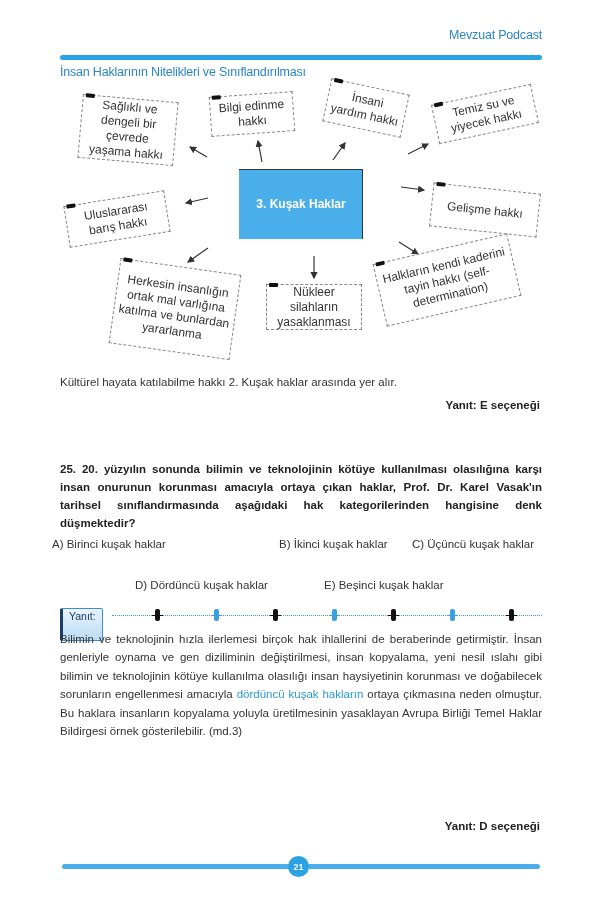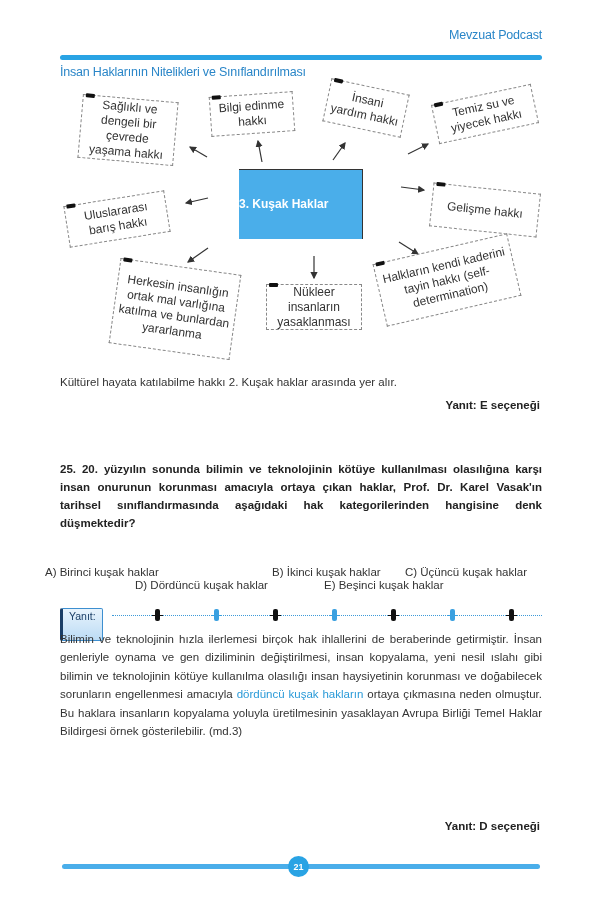--- a/index.html
+++ b/index.html
@@ -5,34 +5,34 @@
   html, body { margin: 0; padding: 0; background: #ffffff; }
   body { width: 600px; height: 900px; position: relative; overflow: hidden;
          font-family: "Liberation Sans", "DejaVu Sans", sans-serif; color: #222; }
   .header { position: absolute; left: 60px; top: 28px; width: 482px; height: 20px; }
   .header .title { position: absolute; left: 0; top: 0; font-size: 12.5px; color: #2a86c8; letter-spacing: -0.2px; margin-top: 37px; }
   .header .brand { position: absolute; right: 0; top: 0; font-size: 12.5px; color: #2a86c8; letter-spacing: -0.2px; }
   .header-bar { position: absolute; left: 60px; top: 55px; width: 482px; height: 5px; background: #29a3e4; border-radius: 3px; }
 
   .diagram { position: absolute; left: 0; top: 70px; width: 600px; height: 300px; }
   .center-box { position: absolute; left: 239px; top: 99px; width: 124px; height: 70px; background: #4aaeea;
-                color: #fff; font-weight: bold; font-size: 12px; display: flex; align-items: center; 
+                color: #fff; font-weight: bold; font-size: 12px; display: flex; align-items: center; justify-content: center;
                 box-shadow: -1px 1px 0 #333 inset; }
   .node { position: absolute; background: #fff; border: 1px dashed #888; color: #333; font-size: 12px;
           text-align: center; line-height: 15px; display: flex; align-items: center; justify-content: center;
           padding: 2px 4px; box-sizing: border-box; }
   .node::before { content: ""; position: absolute; left: 2px; top: -2px; width: 9px; height: 4px; background: #111; border-radius: 1px; }
   svg.arrows { position: absolute; left: 0; top: 0; width: 600px; height: 300px; }
 
   .note { position: absolute; left: 60px; top: 376px; font-size: 11.5px; color: #333; }
   .answer { position: absolute; right: 60px; font-size: 11.5px; font-weight: bold; color: #222; }
 
   .question { position: absolute; left: 60px; top: 444px; width: 482px; font-size: 11.5px; font-weight: bold;
               line-height: 18px; text-align: justify; color: #222; margin-top: 16px; }
-  .options-row1 { position: absolute; left: 45px; top: 538px; width: 482px; height: 16px; font-size: 11.5px; color: #333; margin-top: 28px; }
+  .options-row1 { position: absolute; left: 52px; top: 538px; width: 482px; height: 16px; font-size: 11.5px; color: #333; }
   .options-row1 span { position: absolute; top: 0; }
   .options-row2 { position: absolute; left: 60px; top: 579px; width: 482px; height: 16px; font-size: 11.5px; color: #333; }
   .options-row2 span { position: absolute; top: 0; }
 
   .yanit-strip { position: absolute; left: 60px; top: 608px; width: 482px; height: 16px; }
   .yanit-label { position: absolute; left: 0; top: 0; height: 14px; padding: 0 6px 17px 6px; border: 1px solid #3d8fd0;
                  background: linear-gradient(#e8f3fc, #bcdcf5); font-size: 10.5px; color: #1b3e66; line-height: 14px;
                  border-left: 3px solid #1b3e66; border-radius: 2px; }
   .dotline { position: absolute; left: 52px; right: 0; top: 7px; border-top: 1px dotted #3d9ad8; }
   .mark { position: absolute; top: 1px; width: 5px; height: 12px; border-radius: 2px; }
@@ -90,21 +90,21 @@
   <div class="node" style="left:66px; top:128px; width:102px; height:42px; transform:rotate(-9deg);">
     <span>Uluslararası barış hakkı</span>
   </div>
   <div class="node" style="left:431px; top:118px; width:108px; height:44px; transform:rotate(6deg);">
     <span>Gelişme hakkı</span>
   </div>
   <div class="node" style="left:114px; top:196px; width:122px; height:86px; transform:rotate(8deg);">
     <span>Herkesin insanlığın ortak mal varlığına katılma ve bunlardan yararlanma</span>
   </div>
   <div class="node" style="left:266px; top:214px; width:96px; height:46px;">
-    <span>Nükleer insanların yasaklanması</span>
+    <span>Nükleer silahların yasaklanması</span>
   </div>
   <div class="node" style="left:378px; top:178px; width:138px; height:64px; transform:rotate(-13deg);">
     <span>Halkların kendi kaderini tayin hakkı (self-determination)</span>
   </div>
 
   <div class="center-box">
     <span>3. Kuşak Haklar</span>
   </div>
 </div>
 

